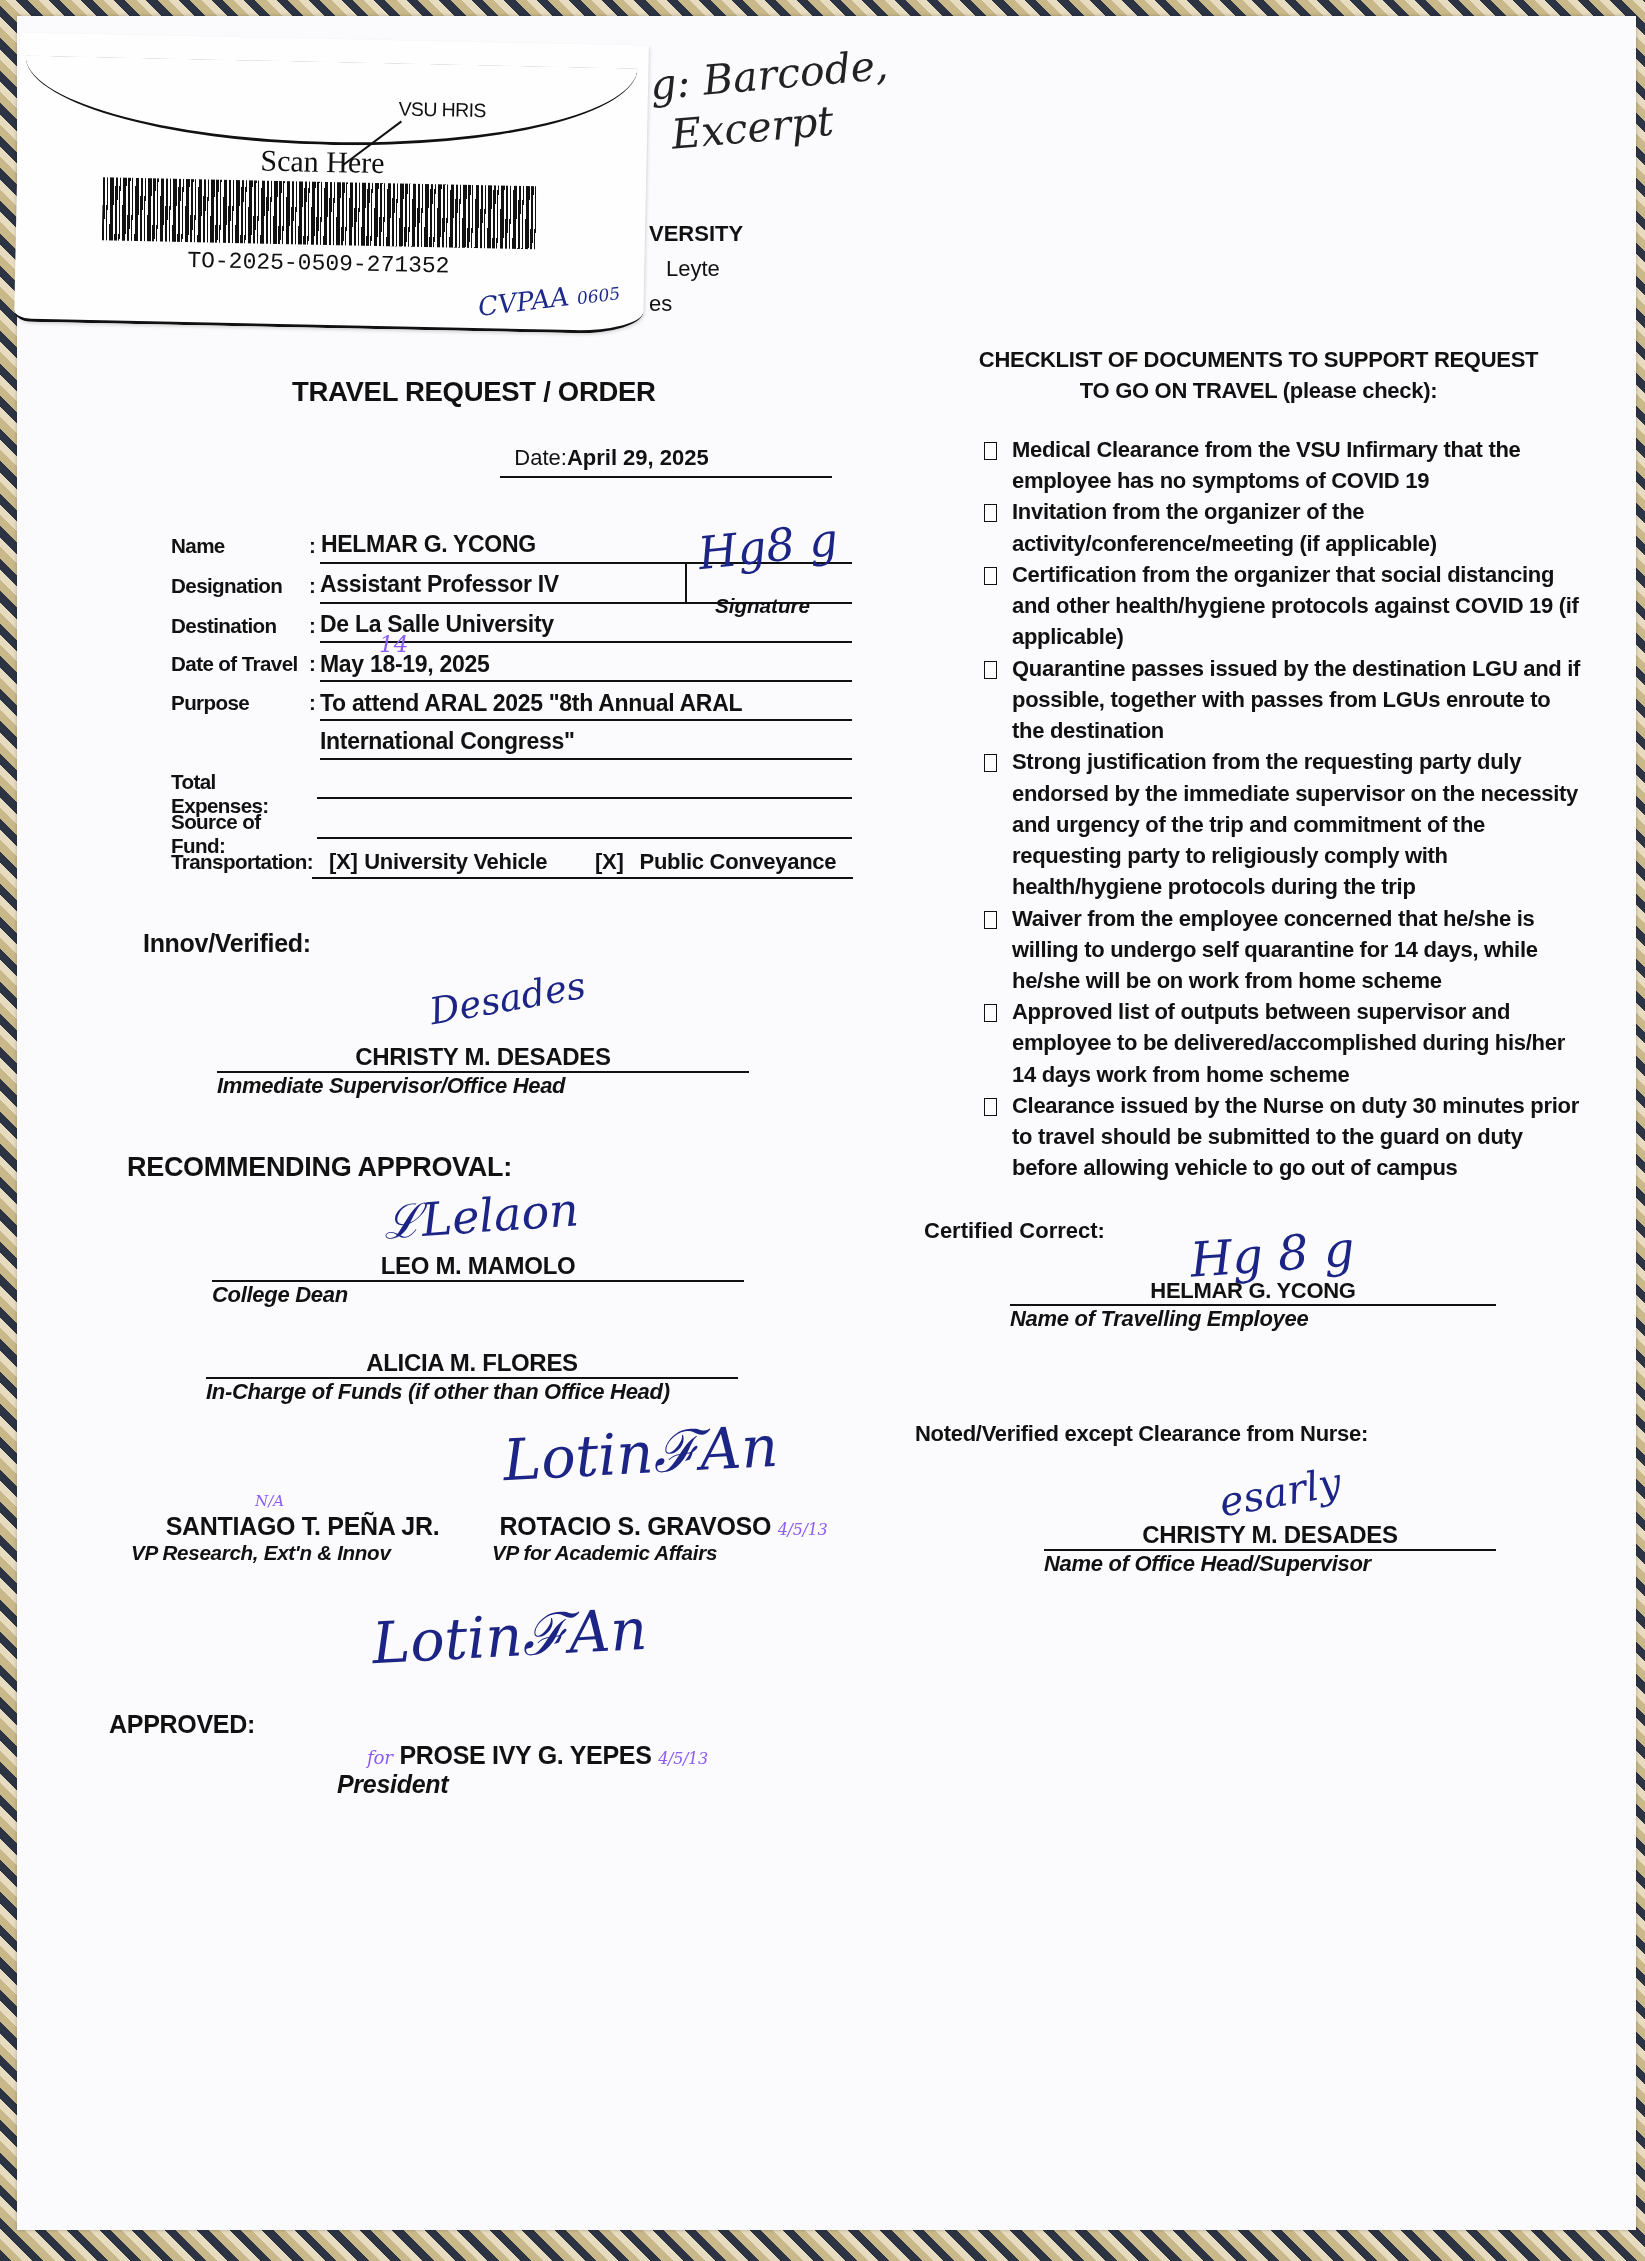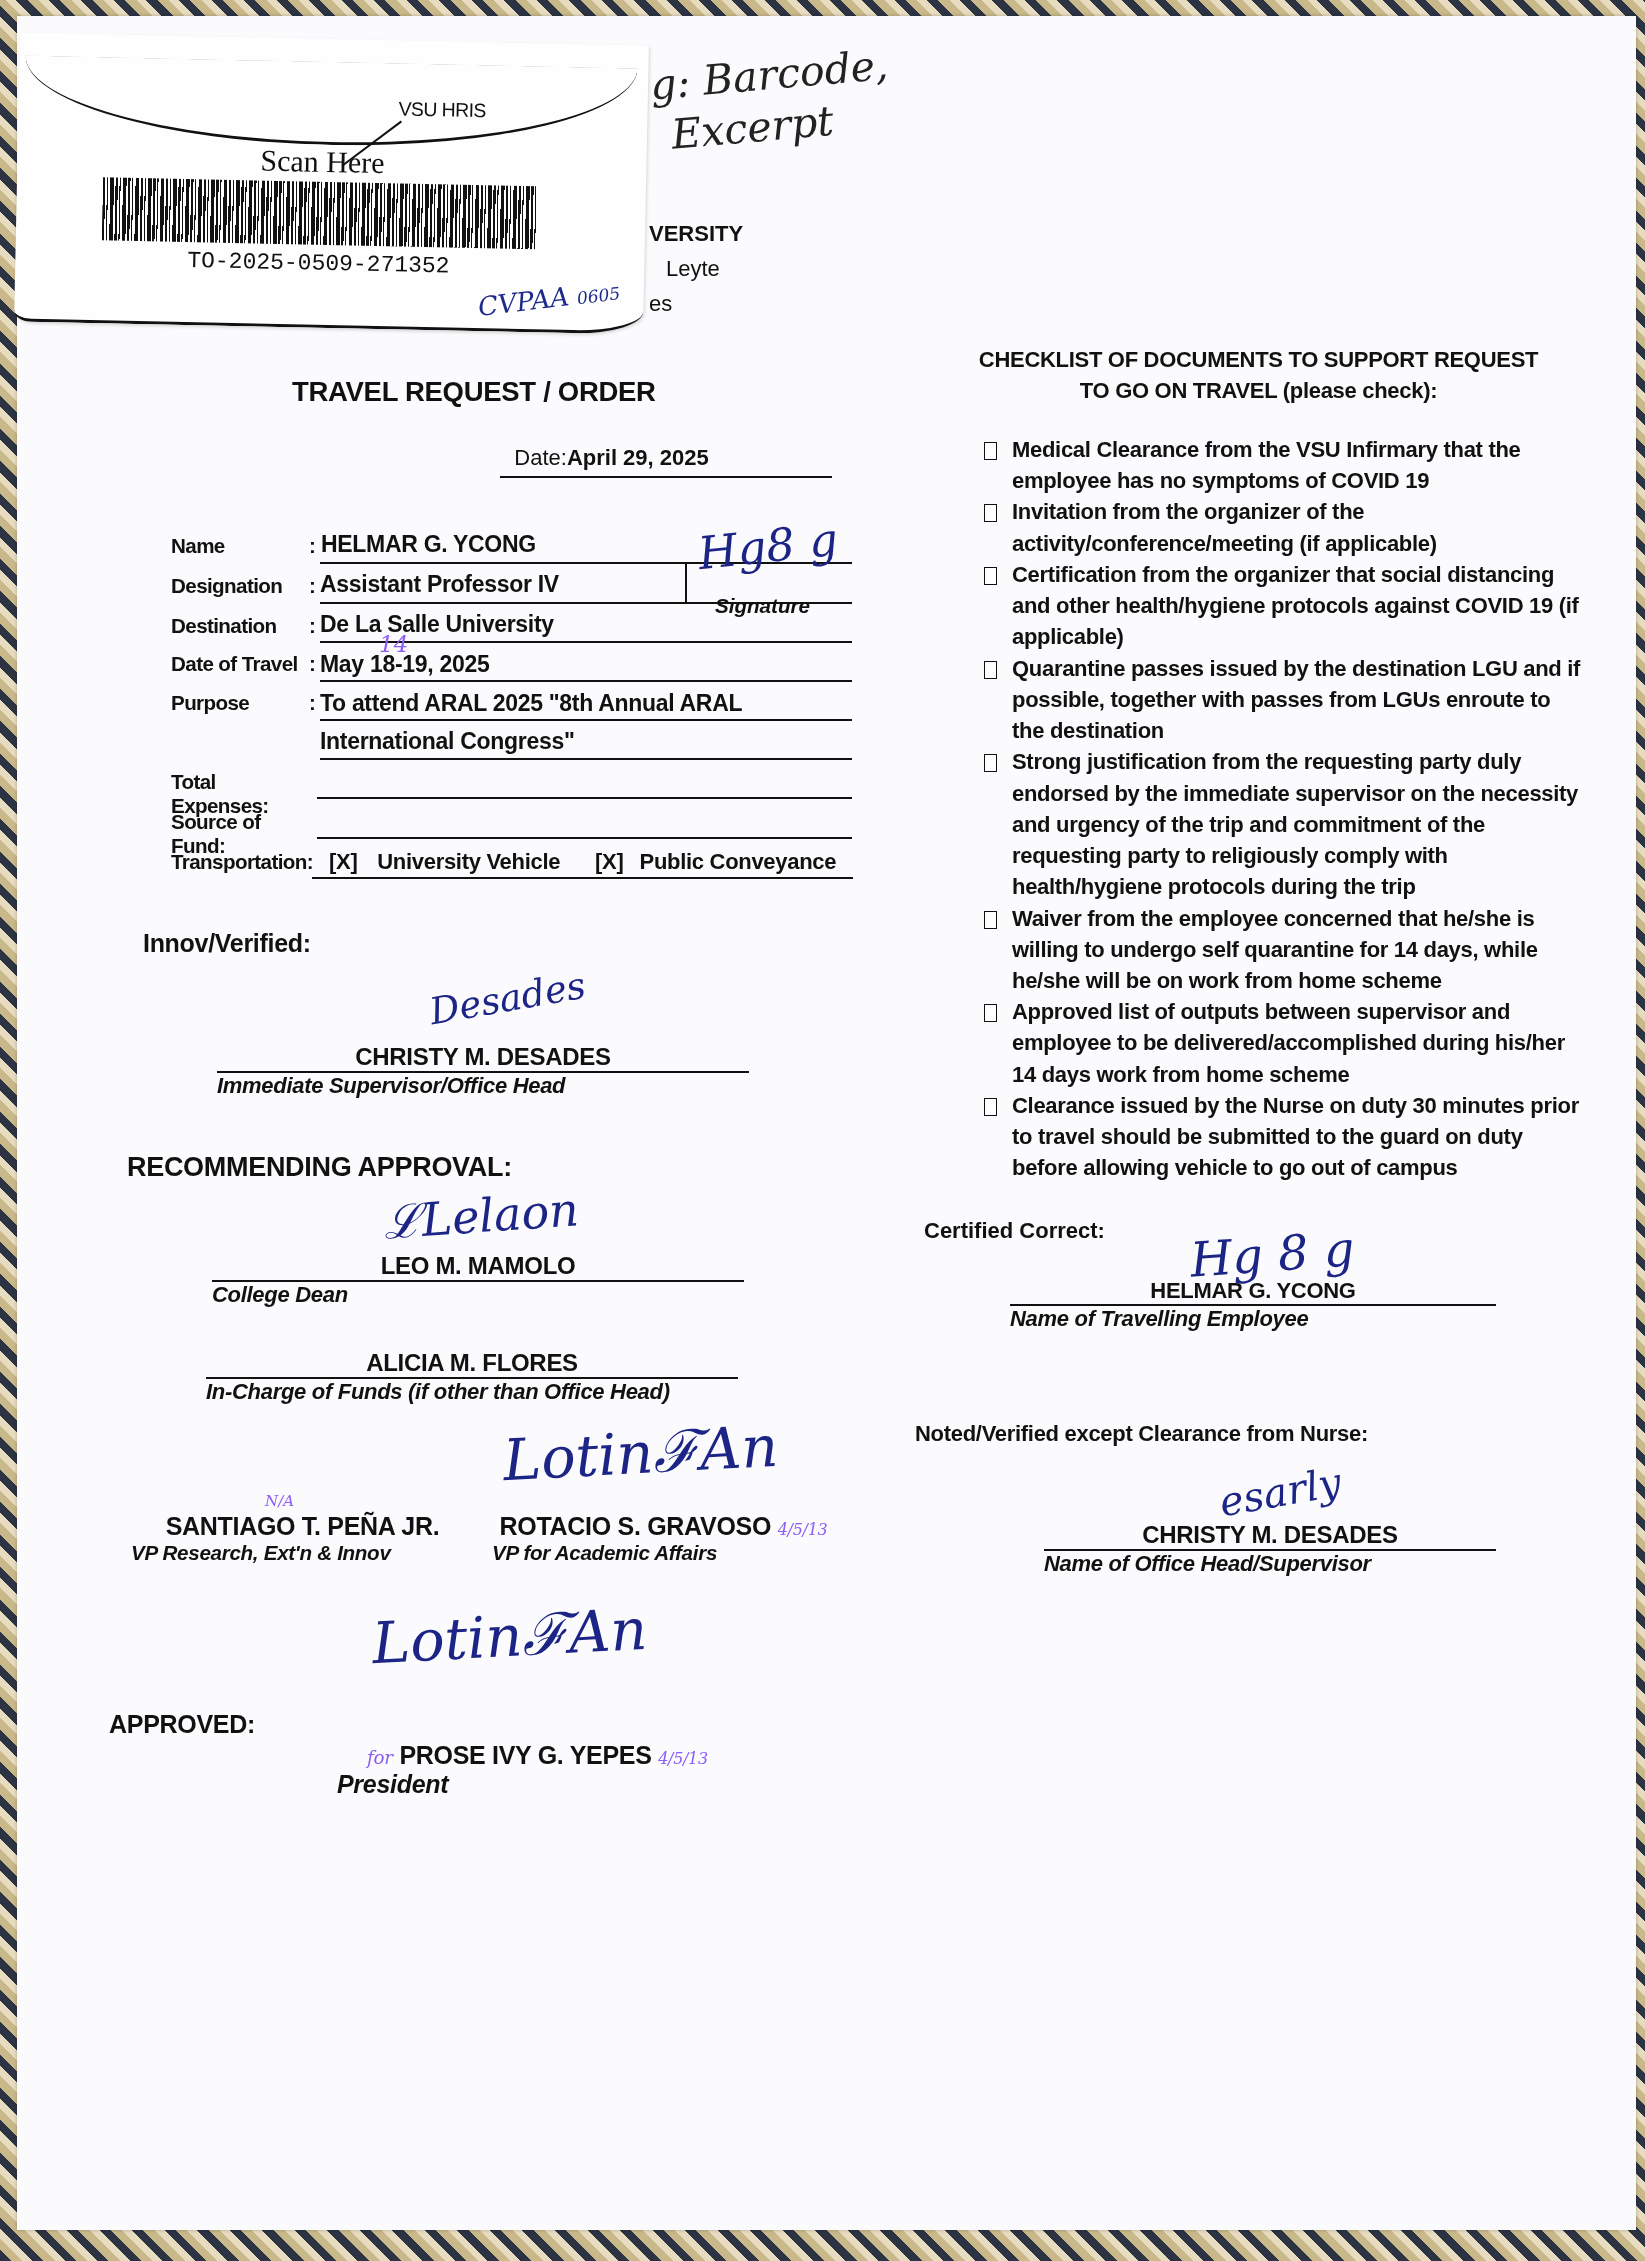--- a/index.html
+++ b/index.html
@@ -148,21 +148,21 @@
   <div class="frow" style="top:794px">
     <span class="lbl">Source of Fund:</span>
   </div>
   <div class="line" style="left:300px;top:821px;width:535px"></div>
 
   <div class="frow" style="top:834px">
     <span class="lbl">Transportation:</span>
   </div>
   <div class="fval" style="left:312px;top:833px;font-size:22px">
     <span>[X]</span>
-    <span style="margin-left:14px">University Vehicle</span>
+    <span style="margin-left:1px">University Vehicle</span>
   </div>
   <div class="fval" style="left:578px;top:833px;font-size:22px">
     <span>[X]</span>
     <span style="margin-left:10.3px">Public Conveyance</span>
   </div>
   <div class="line" style="left:295px;top:861px;width:541px"></div>
 
   <div class="abs hdr" style="left:126px;top:913px">Innov/Verified:</div>
   <div class="sig-scrawl" style="left:412px;top:961px;font-size:37px;transform:rotate(-10deg)">Desades</div>
   <div class="abs" style="left:200px;top:1027px;width:532px">
@@ -180,21 +180,21 @@
   </div>
 
   <div class="abs" style="left:189px;top:1333px;width:532px">
     <div class="signame">ALICIA M. FLORES</div>
     <div class="sigline"></div>
     <div class="sigrole">In-Charge of Funds (if other than Office Head)</div>
   </div>
 
   <div class="sig-scrawl" style="left:486px;top:1396px;font-size:57px;transform:rotate(-3deg)">LotinℱAn</div>
 
-  <div class="hw" style="position:absolute;left:248px;top:1476px;font-size:15px">N/A</div>
+  <div class="hw" style="position:absolute;left:238px;top:1476px;font-size:15px">N/A</div>
   <div class="abs" style="left:114px;top:1496px;width:343px">
     <div class="signame" style="font-size:25px">SANTIAGO T. PEÑA JR.</div>
     <div class="sigrole" style="font-size:20.6px">VP Research, Ext'n &amp; Innov</div>
   </div>
 
   <div class="abs" style="left:475px;top:1496px;width:343px">
     <div class="signame" style="font-size:25px">
       <span>ROTACIO S. GRAVOSO</span>
       <span class="hw" style="font-size:16px;font-weight:normal">4/5/13</span>
     </div>

